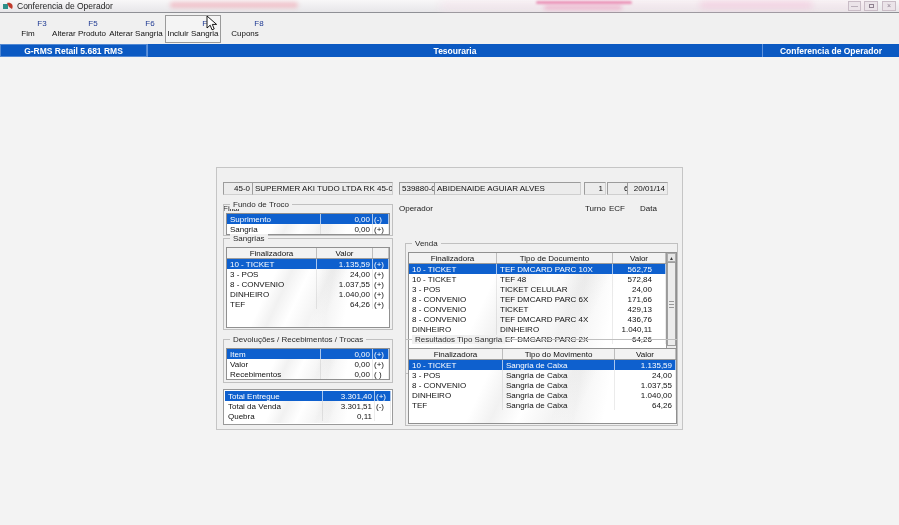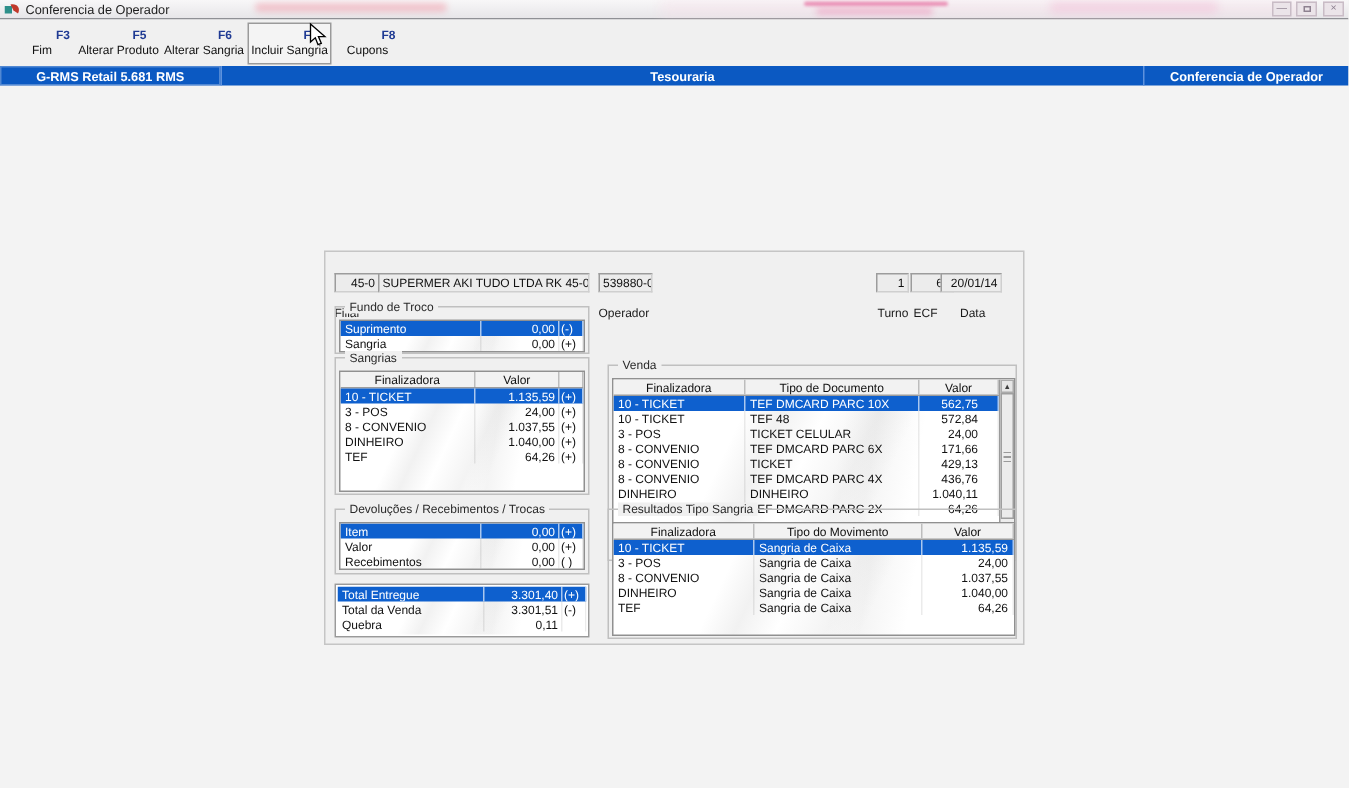--- a/index.html
+++ b/index.html
@@ -30,21 +30,21 @@
     font-size:7px; line-height:8px; text-align:center; }
   .btn-min { left:848px; width:13px; }
   .btn-restore { left:864px; width:14px; }
   .btn-close { left:882px; width:14px; }
   .restore-glyph { width:5px; height:4px; border:1px solid #8e8190; margin:2px auto 0; position:relative; background:#ebe4e9; }
   .restore-glyph::before { content:""; position:absolute; left:1px; top:-2px; width:5px; height:4px; border:1px solid #8e8190; z-index:-1; }
 
   
   .toolbar { position:absolute; left:0; top:13px; width:899px; height:31px; background:#f0f0f0; }
   .tbtn { position:absolute; top:2px; height:27px; display:flex; flex-direction:column; align-items:center; justify-content:center; gap:2px; }
-  .tbtn .fkey { font-weight:bold; color:#1f3a93; font-size:8px; line-height:8px;padding-left:28px; }
+  .tbtn .fkey { font-weight:normal; color:#1f3a93; font-size:8px; line-height:8px;padding-left:28px; }
   .tbtn .tlabel { color:#101010; font-size:8px; line-height:8px; white-space:nowrap; }
   .tbtn.hover { border:1px solid #9a9a9a; background:#f4f4f4; }
   .b-f3 { left:8px;  width:40px; }
   .b-f5 { left:50px; width:58px; }
   .b-f6 { left:110px; width:52px; }
   .b-f7 { left:165px; top:2px; width:56px; height:28px; }
   .b-f8 { left:227px; width:36px; }
 
   .cursor { position:absolute; left:206px; top:15px; width:12px; height:17px; z-index:50; }
 
@@ -181,20 +181,21 @@
   </div>
 
   <div class="panel">
 
     <span class="flabel" style="left:6px; top:5px;">Filial</span>
     <div class="fld r" style="left:6px;  top:14px; width:30px;">45-0</div>
     <div class="fld" style="left:35px; top:14px; width:141px;">SUPERMER AKI TUDO LTDA RK 45-0</div>
 
     <span class="flabel" style="left:182px; top:5px;">Operador</span>
     <div class="fld r" style="left:182px; top:14px; width:36px;">539880-0</div>
+    <div class="fld" style="left:217px; top:14px; width:147px;">ABIDENAIDE AGUIAR ALVES</div>
 
     <span class="flabel" style="left:368px; top:5px;">Turno</span>
     <div class="fld r" style="left:367px; top:14px; width:22px;">1</div>
 
     <span class="flabel" style="left:392px; top:5px;">ECF</span>
     <div class="fld r" style="left:390px; top:14px; width:29px;">67</div>
 
     <span class="flabel" style="left:423px; top:5px;">Data</span>
     <div class="fld r" style="left:410px; top:14px; width:41px;">20/01/14</div>
 

